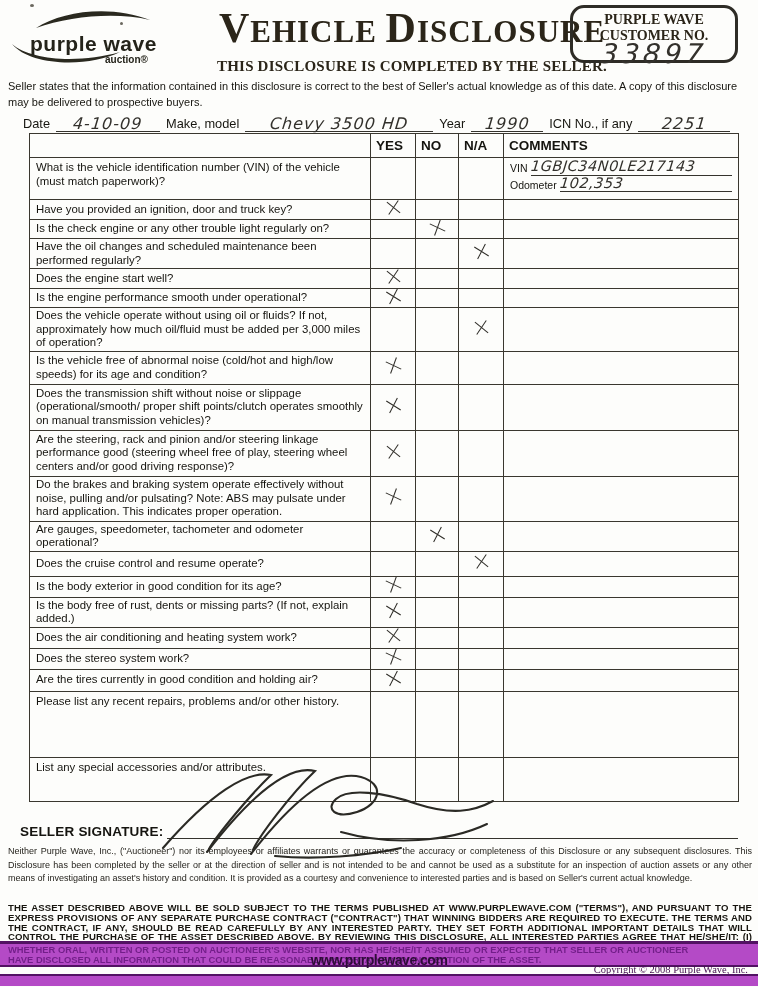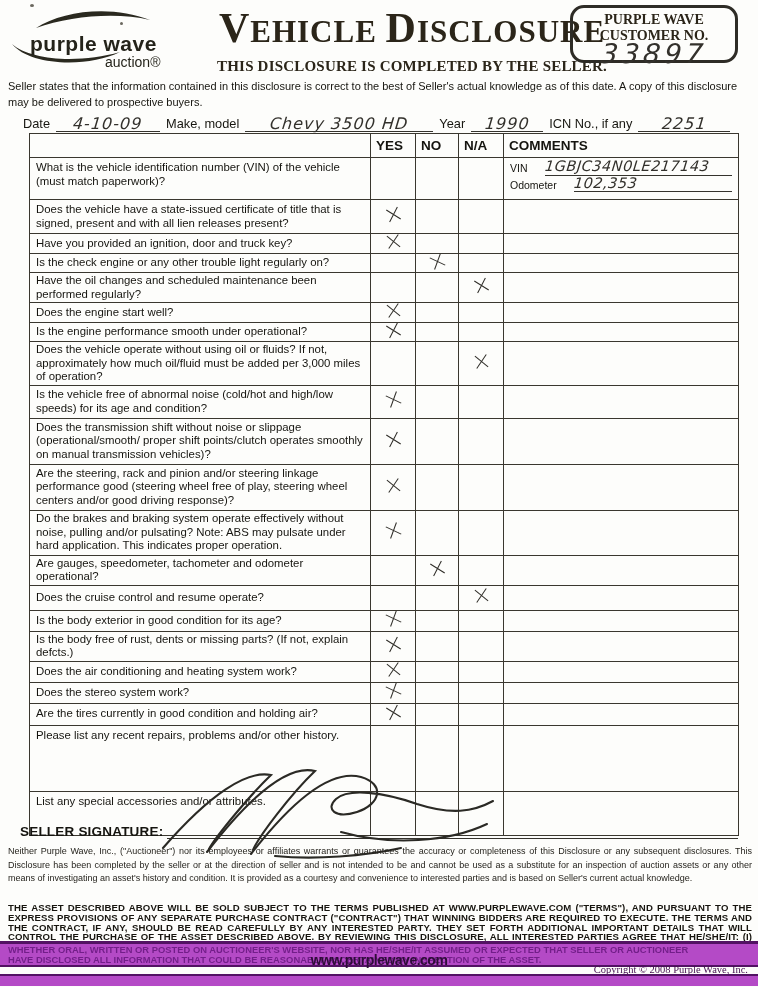--- a/index.html
+++ b/index.html
@@ -6,21 +6,21 @@
   .page{
     position:relative;width:758px;height:987px;margin:0 auto;
     background:#fdfdfb;overflow:hidden;
     font-family:"Liberation Sans","DejaVu Sans",sans-serif;
     color:#1d1c18;
   }
   
   .logo{position:absolute;left:8px;top:6px;width:160px;height:62px;}
   .logo-text{position:absolute;left:22px;top:26px;font-size:21px;font-weight:bold;
     letter-spacing:.5px;color:#24231a;}
-  .logo-sub{position:absolute;left:97px;top:48px;font-size:14px;font-weight:normal;color:#24231a;}
+  .logo-sub{position:absolute;left:97px;top:48px;font-size:10px;font-weight:bold;color:#24231a;}
   .title-block{position:absolute;left:168px;top:4px;width:400px;text-align:center;margin-left:44px;}
   .main-title{font-family:"Liberation Serif","DejaVu Serif",serif;font-weight:bold;
     color:#2b2519;font-size:31px;letter-spacing:1px;white-space:nowrap;}
   .main-title .bigcap{font-size:42px;}
   .subtitle{font-family:"Liberation Serif","DejaVu Serif",serif;font-weight:bold;
     color:#2b2519;font-size:15px;margin-top:6px;letter-spacing:.2px;white-space:nowrap;}
   .cust-box{position:absolute;right:20px;top:5px;width:168px;height:58px;
     border:3px solid #2e2c26;border-radius:14px;text-align:center;padding-top:4px;box-sizing:border-box;}
   .cust-box .cb-line{font-family:"Liberation Serif","DejaVu Serif",serif;font-weight:bold;
     font-size:14px;color:#2b2519;line-height:16px;}
@@ -41,21 +41,21 @@
   .qtable td,.qtable th{border:1.6px solid #3a372f;padding:1px 6px;vertical-align:middle;
     font-size:11.4px;line-height:13.5px;color:#15140f;overflow:hidden;}
   .qtable th{font-size:13.5px;font-weight:bold;text-align:left;padding:2px 5px;height:19px;}
   .qtable th.qh{border-top-color:#3a372f;}
   .markcell{text-align:center;}
   .mark{position:relative;display:inline-block;width:15px;height:13px;transform:rotate(-6deg);}
   .mark::before,.mark::after{content:"";position:absolute;left:-1px;top:6px;width:17px;height:0;
     border-top:1.7px solid #2d2b26;}
   .mark::before{transform:rotate(35deg);}
   .mark::after{transform:rotate(-60deg);}
-  .vin-line{display:flex;align-items:flex-end;margin:1px 0;gap:14px;}
+  .vin-line{display:flex;align-items:flex-end;margin:1px 0;}
   .vin-line .vlbl{font-size:10.5px;white-space:nowrap;padding-right:3px;}
   .vin-line .vfill{flex:1;border-bottom:1.4px solid #35332d;text-align:left;}
   .vin-line .hw{font-size:14.5px;letter-spacing:.5px;}
   
   .sig-row{position:absolute;left:20px;top:822px;width:718px;display:flex;align-items:flex-end;}
   .sig-label{font-size:13.5px;font-weight:bold;white-space:nowrap;color:#15140f;letter-spacing:.2px;}
   .sig-line{flex:1;border-bottom:1.7px solid #35332d;height:16px;margin-left:4px;}
   .sig-svg{position:absolute;left:155px;top:752px;pointer-events:none;}
   
   .legal1{position:absolute;left:8px;top:845px;width:744px;font-size:9px;line-height:13.5px;
@@ -143,27 +143,20 @@
             <div class="vin-line">
               <span class="vlbl">VIN</span>
               <span class="vfill"><span class="hw">1GBJC34N0LE217143</span></span>
             </div>
             <div class="vin-line">
               <span class="vlbl">Odometer</span>
               <span class="vfill"><span class="hw">102,353</span></span>
             </div>
           </td>
         </tr>
-        <tr style="height: 34px;">
-          <td>Does the vehicle have a state-issued certificate of title that is signed, present and with all lien releases present?</td>
-          <td class="markcell"><span class="mark" style="transform: rotate(-3deg);"></span></td>
-          <td class="markcell"></td>
-          <td class="markcell"></td>
-          <td></td>
-        </tr>
         <tr style="height: 18px;">
           <td>Have you provided an ignition, door and truck key?</td>
           <td class="markcell"><span class="mark" style="transform: rotate(4deg);"></span></td>
           <td class="markcell"></td>
           <td class="markcell"></td>
           <td></td>
         </tr>
         <tr style="height: 18px;">
           <td>Is the check engine or any other trouble light regularly on?</td>
           <td class="markcell"></td>
@@ -242,21 +235,21 @@
           <td></td>
         </tr>
         <tr style="height: 21px;">
           <td>Is the body exterior in good condition for its age?</td>
           <td class="markcell"><span class="mark" style="transform: rotate(-10deg);"></span></td>
           <td class="markcell"></td>
           <td class="markcell"></td>
           <td></td>
         </tr>
         <tr style="height: 19px;">
-          <td>Is the body free of rust, dents or missing parts? (If not, explain defcts.)</td>
+          <td>Is the body free of rust, dents or missing parts? (If not, explain added.)</td>
           <td class="markcell"><span class="mark" style="transform: rotate(-3deg);"></span></td>
           <td class="markcell"></td>
           <td class="markcell"></td>
           <td></td>
         </tr>
         <tr style="height: 21px;">
           <td>Does the air conditioning and heating system work?</td>
           <td class="markcell"><span class="mark" style="transform: rotate(4deg);"></span></td>
           <td class="markcell"></td>
           <td class="markcell"></td>

